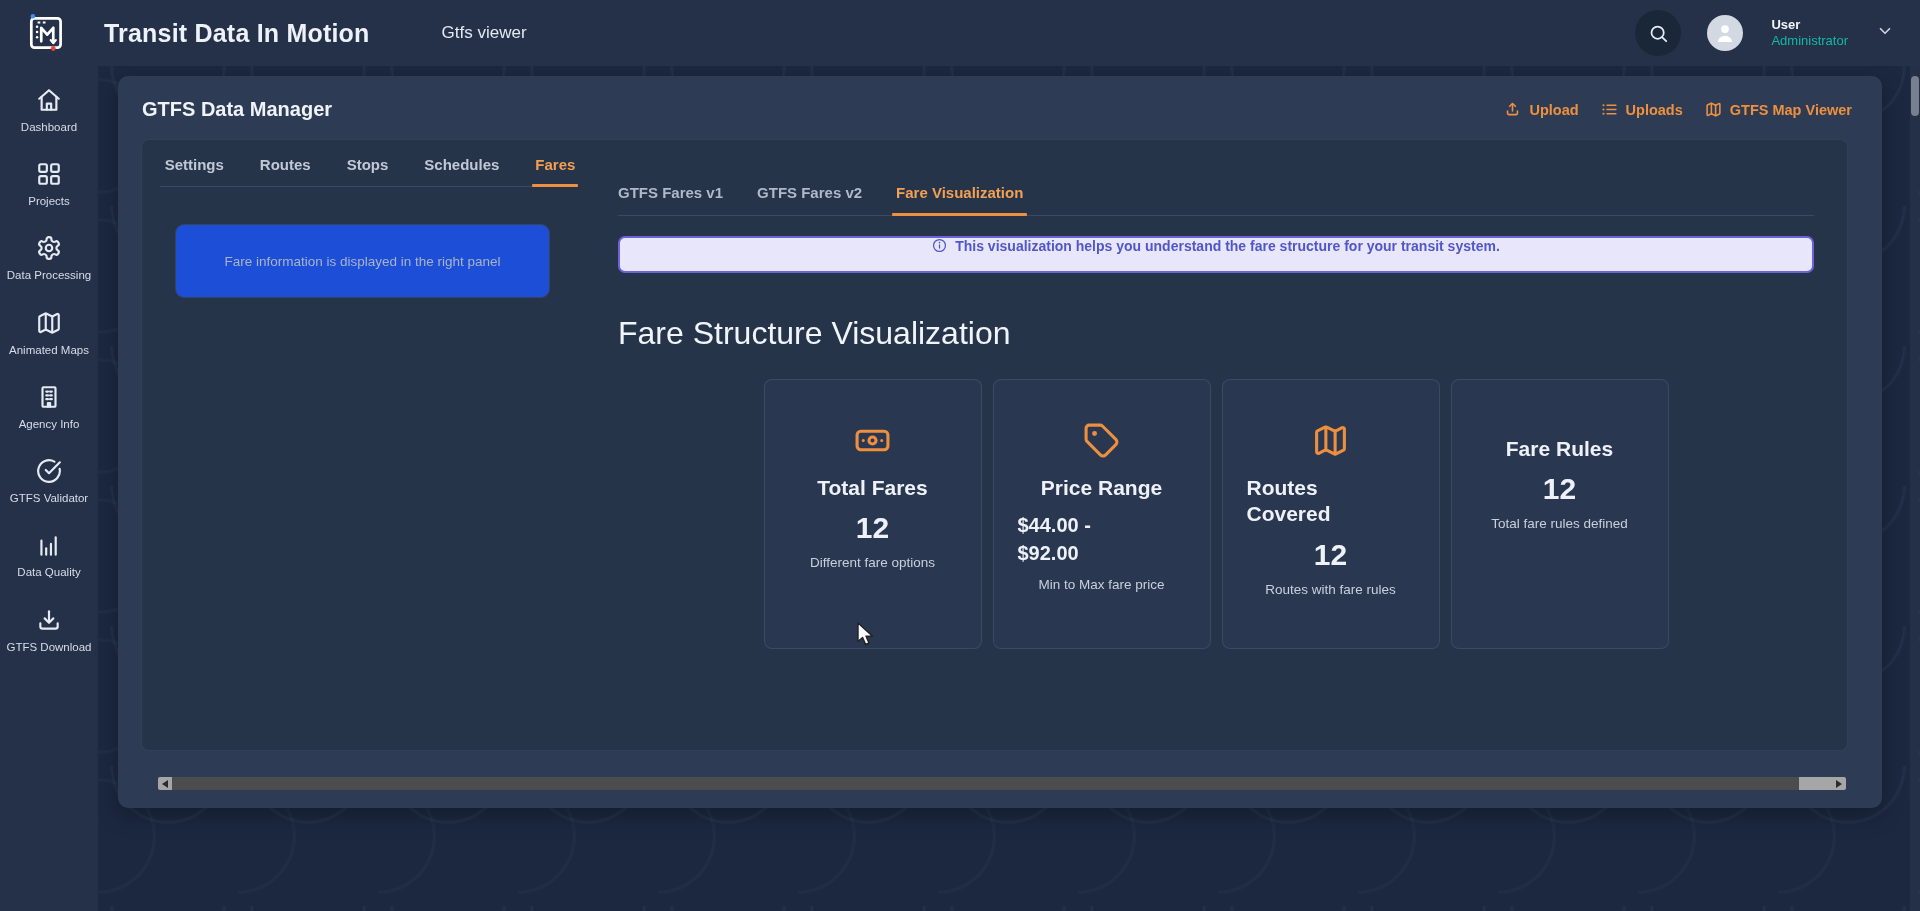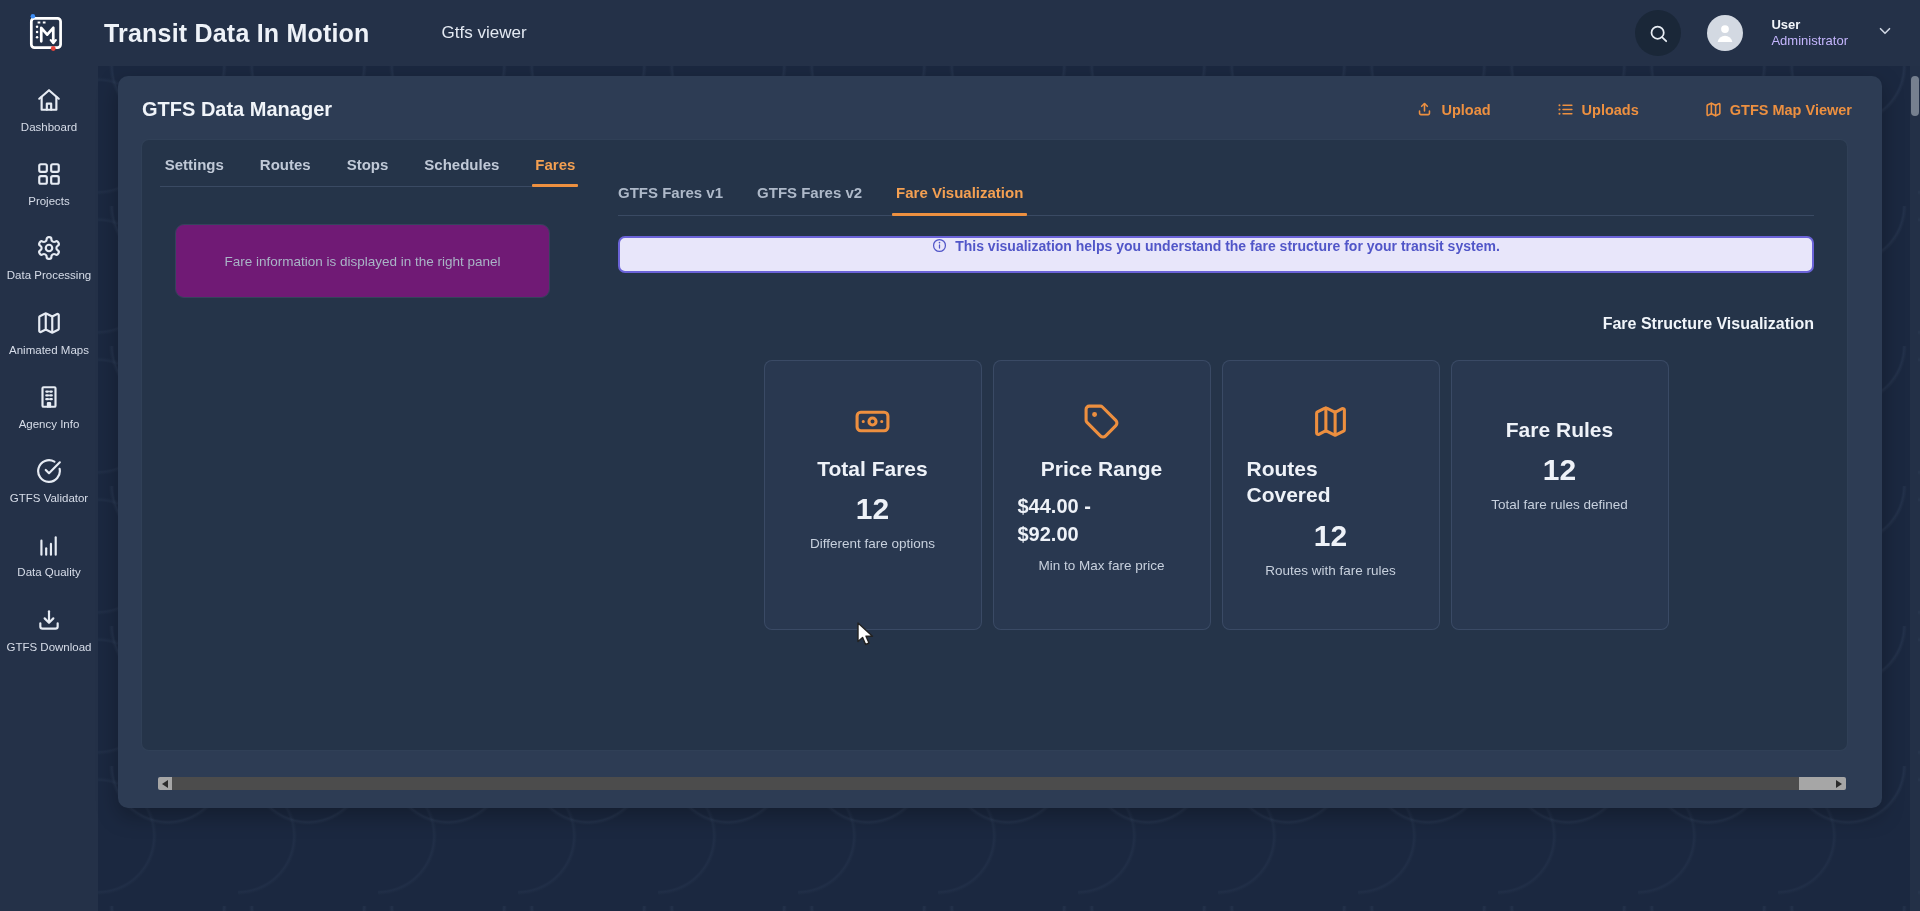--- a/index.html
+++ b/index.html
@@ -13,21 +13,21 @@
   .app-title { margin-left:34px; font-size:25px; font-weight:bold; color:#eef2f8; letter-spacing:.2px; }
   .app-subtitle { margin-left:72px; font-size:17px; color:#e3e9f2; }
   .top-right { margin-left:auto; display:flex; align-items:center; gap:26px; }
   .search-btn { width:46px; height:46px; border-radius:50%; background:#1a2738;
     display:flex; align-items:center; justify-content:center; cursor:pointer; border:none; }
   .search-btn svg { width:21px; height:21px; color:#e8edf4; }
   .user-menu { display:flex; align-items:center; gap:28px; cursor:pointer; }
   .avatar { width:36px; height:36px; border-radius:50%; background:#d3d9e2;
     display:flex; align-items:center; justify-content:center; overflow:hidden; }
   .user-name { font-size:13px; font-weight:bold; color:#f2f5fa; line-height:1.25; }
-  .user-role { font-size:13px; color:#c4b5fd; line-height:1.25; }
+  .user-role { font-size:13px; color:#14b8a6; line-height:1.25; }
   .chev svg { width:18px; height:18px; color:#cfd6e2; }
 
   
   .layout { display:flex; height:845px; }
   .sidebar { width:98px; background:#243148; padding-top:8px;
     display:flex; flex-direction:column; }
   .side-item { padding:13px 2px 14px; display:flex; flex-direction:column;
     align-items:center; gap:8px; cursor:pointer; }
   .side-item svg { width:26px; height:26px; color:#e6ebf3; }
   .side-label { font-size:11.5px; color:#d7dde9; text-align:center; line-height:1.15; }
@@ -37,55 +37,55 @@
     background-image:
       radial-gradient(circle at 70px 0px, rgba(110,135,170,0) 54px, rgba(110,135,170,.10) 56px, rgba(110,135,170,0) 59px),
       radial-gradient(circle at 0px 70px, rgba(110,135,170,0) 54px, rgba(110,135,170,.07) 56px, rgba(110,135,170,0) 59px);
     background-size:140px 140px; }
 
   
   .card { width:1764px; height:732px; background:#2d3c54; border-radius:10px;
     box-shadow:0 8px 22px rgba(0,0,0,.28); display:flex; flex-direction:column; }
   .card-head { display:flex; align-items:center; padding:22px 30px 10px 24px; }
   .card-title { font-size:20px; font-weight:bold; color:#f0f4f9; }
-  .actions { margin-left:auto; display:flex; gap:66px; }
+  .actions { margin-left:auto; display:flex; gap:22px; }
   .action-btn { display:flex; align-items:center; gap:8px; color:#ed9040;
     font-size:14.5px; font-weight:bold; background:none; border:none; cursor:pointer;
     font-family:"Liberation Sans", sans-serif; }
   .action-btn svg { width:17px; height:17px; }
 
   .panel { margin:8px 34px 0 23px; height:612px; background:#253449;
     border:1px solid rgba(58,74,99,.55); border-radius:8px; display:flex; overflow:hidden; }
 
   .left-col { width:449px; flex:0 0 auto; padding:16px 22px 0 18px; }
   .tabs { display:flex; gap:36px; padding-left:11px; border-bottom:1px solid #3a4a63;justify-content:center; }
   .tab { font-size:15px; font-weight:bold; color:#c0c9d7; padding-bottom:13px;
     position:relative; cursor:pointer; }
   .tab.active { color:#f4a052; }
   .tab.active::after { content:""; position:absolute; left:-3px; right:-3px; bottom:-1px;
     height:3px; background:#ed9040; border-radius:1px; }
-  .info-box { margin:37px 0 0 15px; width:375px; height:74px; background:#701a75;
+  .info-box { margin:37px 0 0 15px; width:375px; height:74px; background:#1d4ed8;
     border:1px solid #35435c; border-radius:9px; display:flex; align-items:center;
     justify-content:center; }
   .info-box-text { font-size:13.5px; color:#a9b4c6; }
 
   .right-col { flex:1; padding:44px 33px 0 27px; display:flex; flex-direction:column; }
   .subtabs { display:flex; gap:34px; border-bottom:1px solid #3a4a63; }
   .subtab { font-size:15px; font-weight:bold; color:#aeb9c9; padding-bottom:14px;
     position:relative; cursor:pointer; }
   .subtab.active { color:#f4a052; }
   .subtab.active::after { content:""; position:absolute; left:-4px; right:-4px; bottom:-1px;
     height:3px; background:#ed9040; border-radius:1px; }
 
   .banner { margin-top:20px; height:37px; background:#e8e6fa; border:2px solid #6b63d8;
     border-radius:7px; display:flex; align-items:flex-start; justify-content:center; gap:8px; }
   .banner svg { width:15px; height:15px; color:#5156c8; flex:0 0 auto; }
   .banner-text { font-size:14px; color:#5156c8; font-weight:bold; }
 
-  .viz-title { margin-top:42px; text-align:right; font-size:16px; font-weight:bold; color:#f1f5fa; }
+  .viz-title { margin-top:42px; text-align:left; font-size:32px; font-weight:normal; color:#f1f5fa; }
 
   .cards-row { margin-top:27px; display:flex; justify-content:center; gap:11px; }
   .stat-card { width:218px; height:270px; background:#293850;
     border:1px solid rgba(72,90,118,.55); border-radius:8px;
     display:flex; flex-direction:column; align-items:center; padding:42px 24px 0; }
   .stat-card.no-icon { padding-top:56px; }
   .stat-icon { width:37px; height:37px; color:#ed8f3f; margin-bottom:16px; flex:0 0 auto; }
   .stat-title { font-size:21px; font-weight:bold; color:#eef2f8; line-height:1.25; }
   .stat-title.left { align-self:flex-start; text-align:left; max-width:150px; }
   .stat-value { font-size:30px; font-weight:bold; color:#eef2f8; margin-top:10px; text-align:center; }

